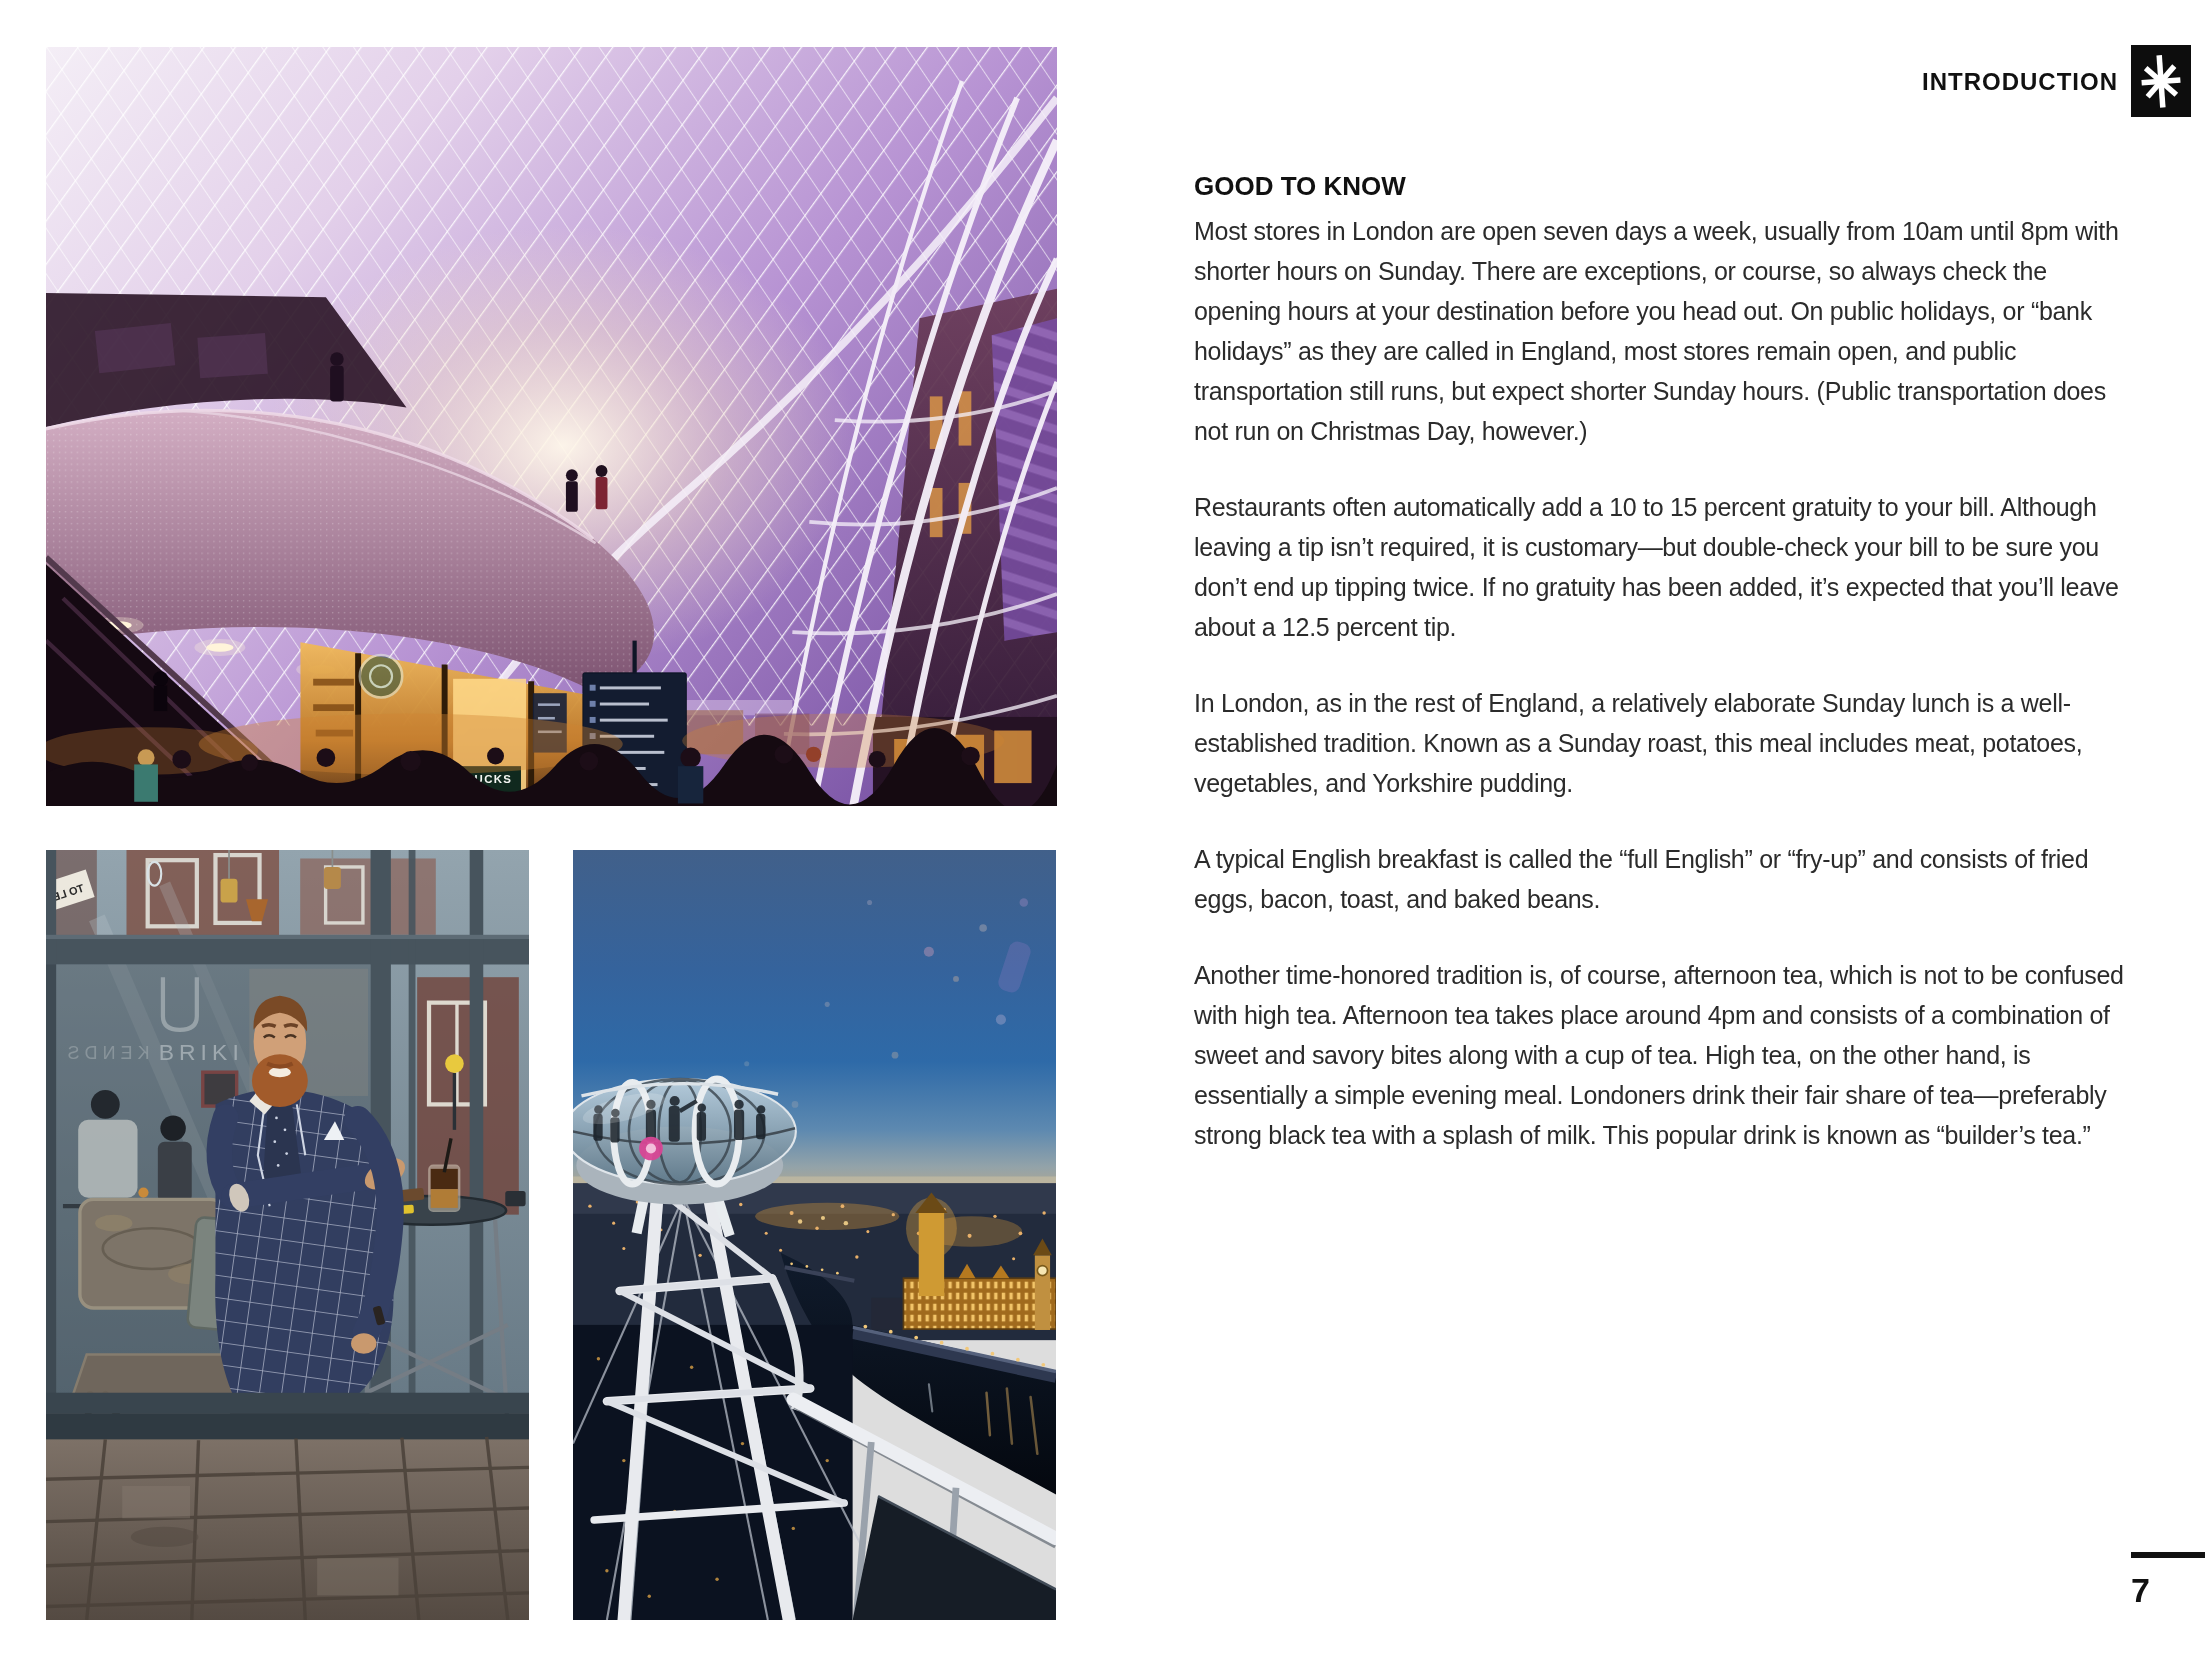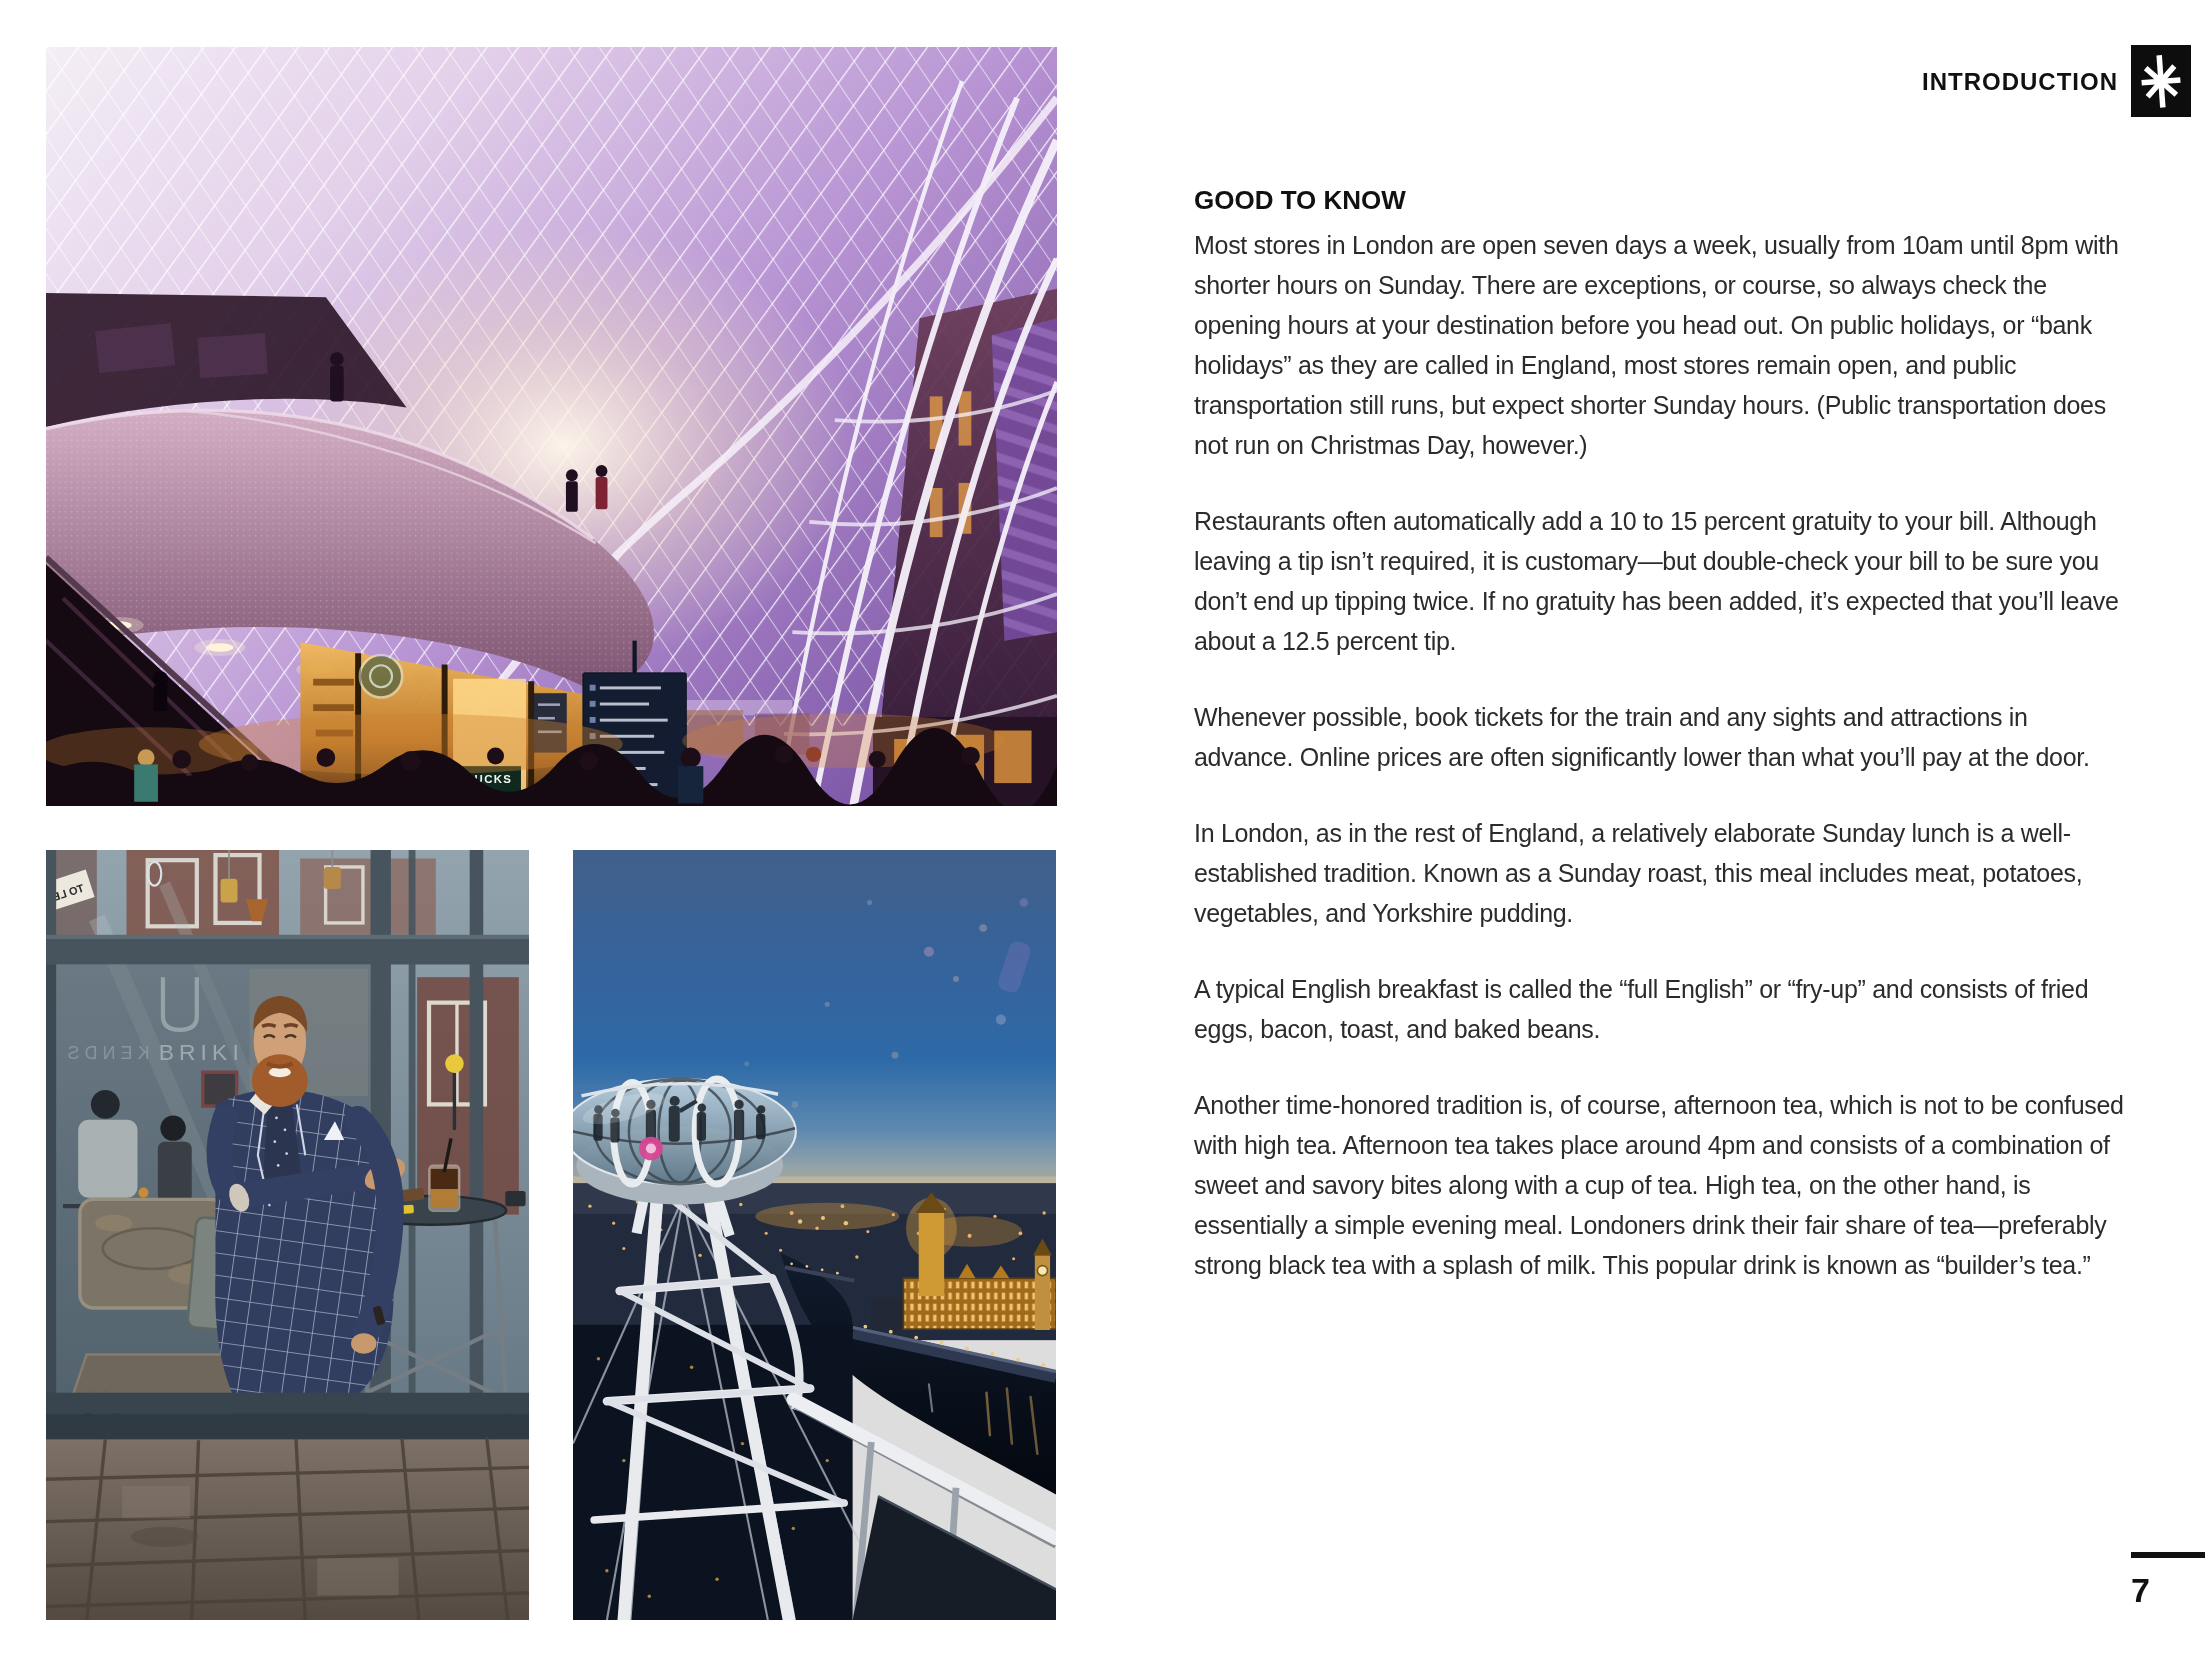--- a/index.html
+++ b/index.html
@@ -17,21 +17,21 @@
   .intro-header {
     position:absolute; top:68px; right:87px; text-align:right;
     font-size:24px; font-weight:bold; letter-spacing:1px; color:#111;
   }
   .icon-box {
     position:absolute; left:2131px; top:45px; width:60px; height:72px;
     background:#0d0d0d; display:flex; align-items:center; justify-content:center;
   }
   .text-col { position:absolute; left:1194px; top:171px; width:933px; color:#2b2b2b; }
   .text-col h3 {
-    margin:16px 0 12px 0; font-size:26px; line-height:26px; font-weight:bold;
+    margin:2px 0 12px 0; font-size:26px; line-height:26px; font-weight:bold;
     color:#111; letter-spacing:0;
   }
   .text-col p {
     margin:8px 0 36px 0; font-size:25px; line-height:40px; letter-spacing:-0.3px;
   }
   .footer-bar { position:absolute; left:2131px; top:1552px; width:74px; height:6px; background:#111; }
   .page-num {
     position:absolute; left:2131px; top:1571px; font-size:34px; font-weight:bold; color:#111;
   }
 </style>
@@ -647,21 +647,20 @@
         <line x1="-17" y1="17" x2="17" y2="-17"></line>
       </g>
     </svg>
   </div>
 
   <div class="text-col">
     <section>
       <h3>GOOD TO KNOW</h3>
       <p>Most stores in London are open seven days a week, usually from 10am until 8pm with shorter hours on Sunday. There are exceptions, or course, so always check the opening hours at your destination before you head out. On public holidays, or “bank holidays” as they are called in England, most stores remain open, and public transportation still runs, but expect shorter Sunday hours. (Public transportation does not run on Christmas Day, however.)</p>
       <p>Restaurants often automatically add a 10 to 15 percent gratuity to your bill. Although leaving a tip isn’t required, it is customary—but double-check your bill to be sure you don’t end up tipping twice. If no gratuity has been added, it’s expected that you’ll leave about a 12.5 percent tip.</p>
-      <p>Whenever possible, book tickets for the train and any sights and attractions in advance. Online prices are often significantly lower than what you’ll pay at the door.</p>
     </section>
     <section>
       <p>In London, as in the rest of England, a relatively elaborate Sunday lunch is a well-established tradition. Known as a Sunday roast, this meal includes meat, potatoes, vegetables, and Yorkshire pudding.</p>
       <p>A typical English breakfast is called the “full English” or “fry-up” and consists of fried eggs, bacon, toast, and baked beans.</p>
       <p>Another time-honored tradition is, of course, afternoon tea, which is not to be confused with high tea. Afternoon tea takes place around 4pm and consists of a combination of sweet and savory bites along with a cup of tea. High tea, on the other hand, is essentially a simple evening meal. Londoners drink their fair share of tea—preferably strong black tea with a splash of milk. This popular drink is known as “builder’s tea.”</p>
     </section>
   </div>
 
   <div class="footer-bar"></div>
   <div class="page-num">7</div>

